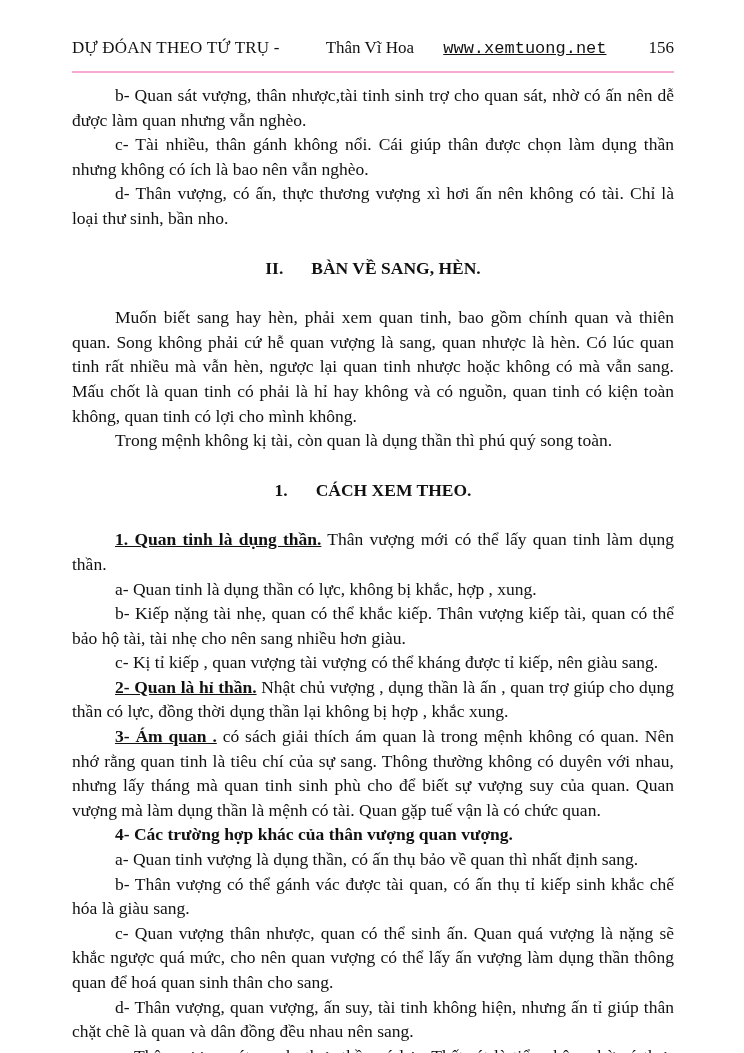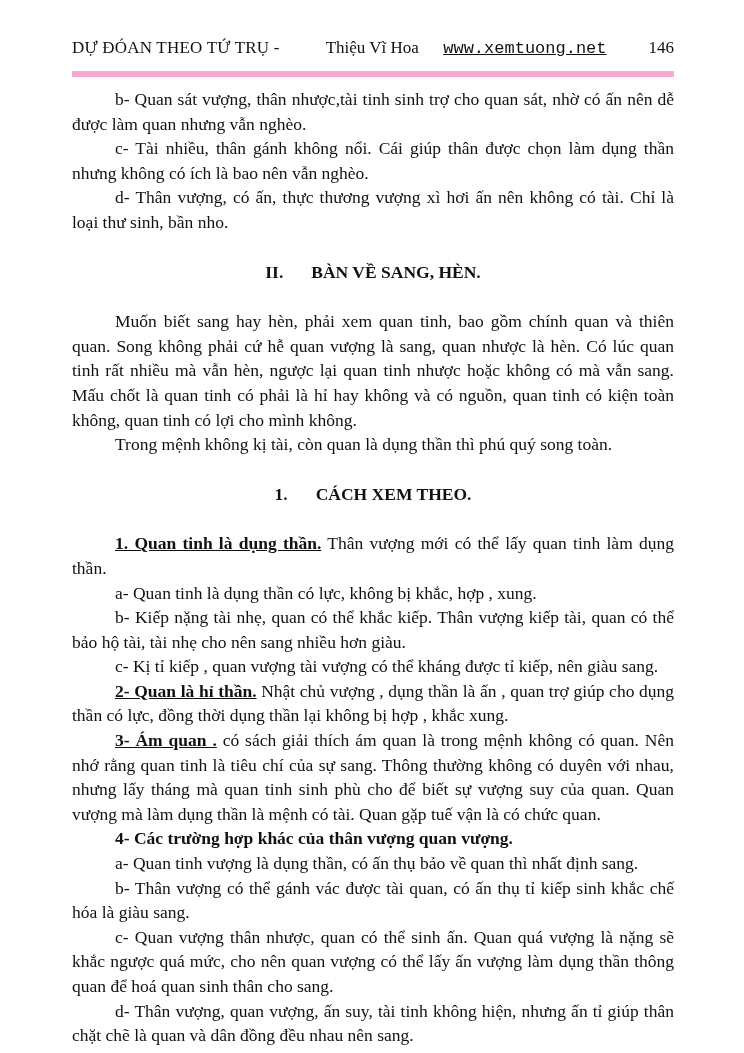--- a/index.html
+++ b/index.html
@@ -14,21 +14,21 @@
     box-sizing: border-box;
     width: 744px; height: 1053px;
     padding: 38px 70px 0 72px;
   }
   .page-header {
     display: flex;
     align-items: baseline;
     font-size: 17px;
     white-space: nowrap;
     padding-bottom: 13px;
-    border-bottom: 6px solid #f9a8d4;
+    border-bottom: 2px solid #f9a8d4;
   }
   .page-header .book-title { letter-spacing: 0.2px; }
   .page-header .author { margin-left: 46px; }
   .page-header .website { margin-left: auto; margin-right: 42px; text-decoration: underline; font-family: Liberation Mono, monospace; }
   .page-header .page-num { }
   .page-body {
     margin-top: 10px;
     font-size: 17.5px;
     line-height: 24.6px;
     text-align: justify;
@@ -44,23 +44,23 @@
   }
   .page-body p.heading .hnum { margin-right: 28px; }
   b { font-weight: bold; text-decoration: underline; }
 </style>
 </head>
 <body>
 
 <div class="page">
   <div class="page-header">
     <span class="book-title">DỰ ĐÓAN THEO TỨ TRỤ -</span>
-    <span class="author">Thiệu Vĩ  Hoa</span>
+    <span class="author">Thân Vĩ  Hoa</span>
     <span class="website">www.xemtuong.net</span>
-    <span class="page-num">146</span>
+    <span class="page-num">156</span>
   </div>
   <div class="page-body">
       <p class="body">b- Quan sát vượng, thân nhược,tài tinh sinh trợ cho quan sát, nhờ có ấn nên dễ được làm quan nhưng vẫn  nghèo.</p>
       <p class="body">c- Tài nhiều, thân gánh không nổi. Cái giúp thân được chọn làm dụng thần nhưng không có ích là bao nên vẫn nghèo.</p>
       <p class="body">d- Thân vượng, có ấn, thực thương vượng xì hơi ấn nên không có tài. Chỉ là loại thư sinh, bần nho.</p>
       <p class="heading"><span class="hnum">II.</span><span>BÀN VỀ SANG, HÈN.</span></p>
       <p class="body">Muốn biết sang hay hèn, phải xem quan tinh, bao gồm chính quan và thiên quan. Song không phải cứ hễ quan vượng là sang, quan nhược là hèn. Có lúc quan tinh rất nhiều mà vẫn hèn, ngược lại quan tinh nhược  hoặc không có mà vẫn sang. Mấu chốt là quan tinh có phải là hỉ hay không và có nguồn, quan tinh có kiện toàn không, quan tinh có lợi cho mình không.</p>
       <p class="body">Trong mệnh không kị tài, còn quan là dụng thần thì phú quý  song toàn.</p>
       <p class="heading"><span class="hnum">1.</span><span>CÁCH XEM THEO.</span></p>
       <p class="lead"><b>1.   Quan tinh là dụng thần.</b> Thân vượng mới có thể lấy quan tinh làm dụng thần.</p>

